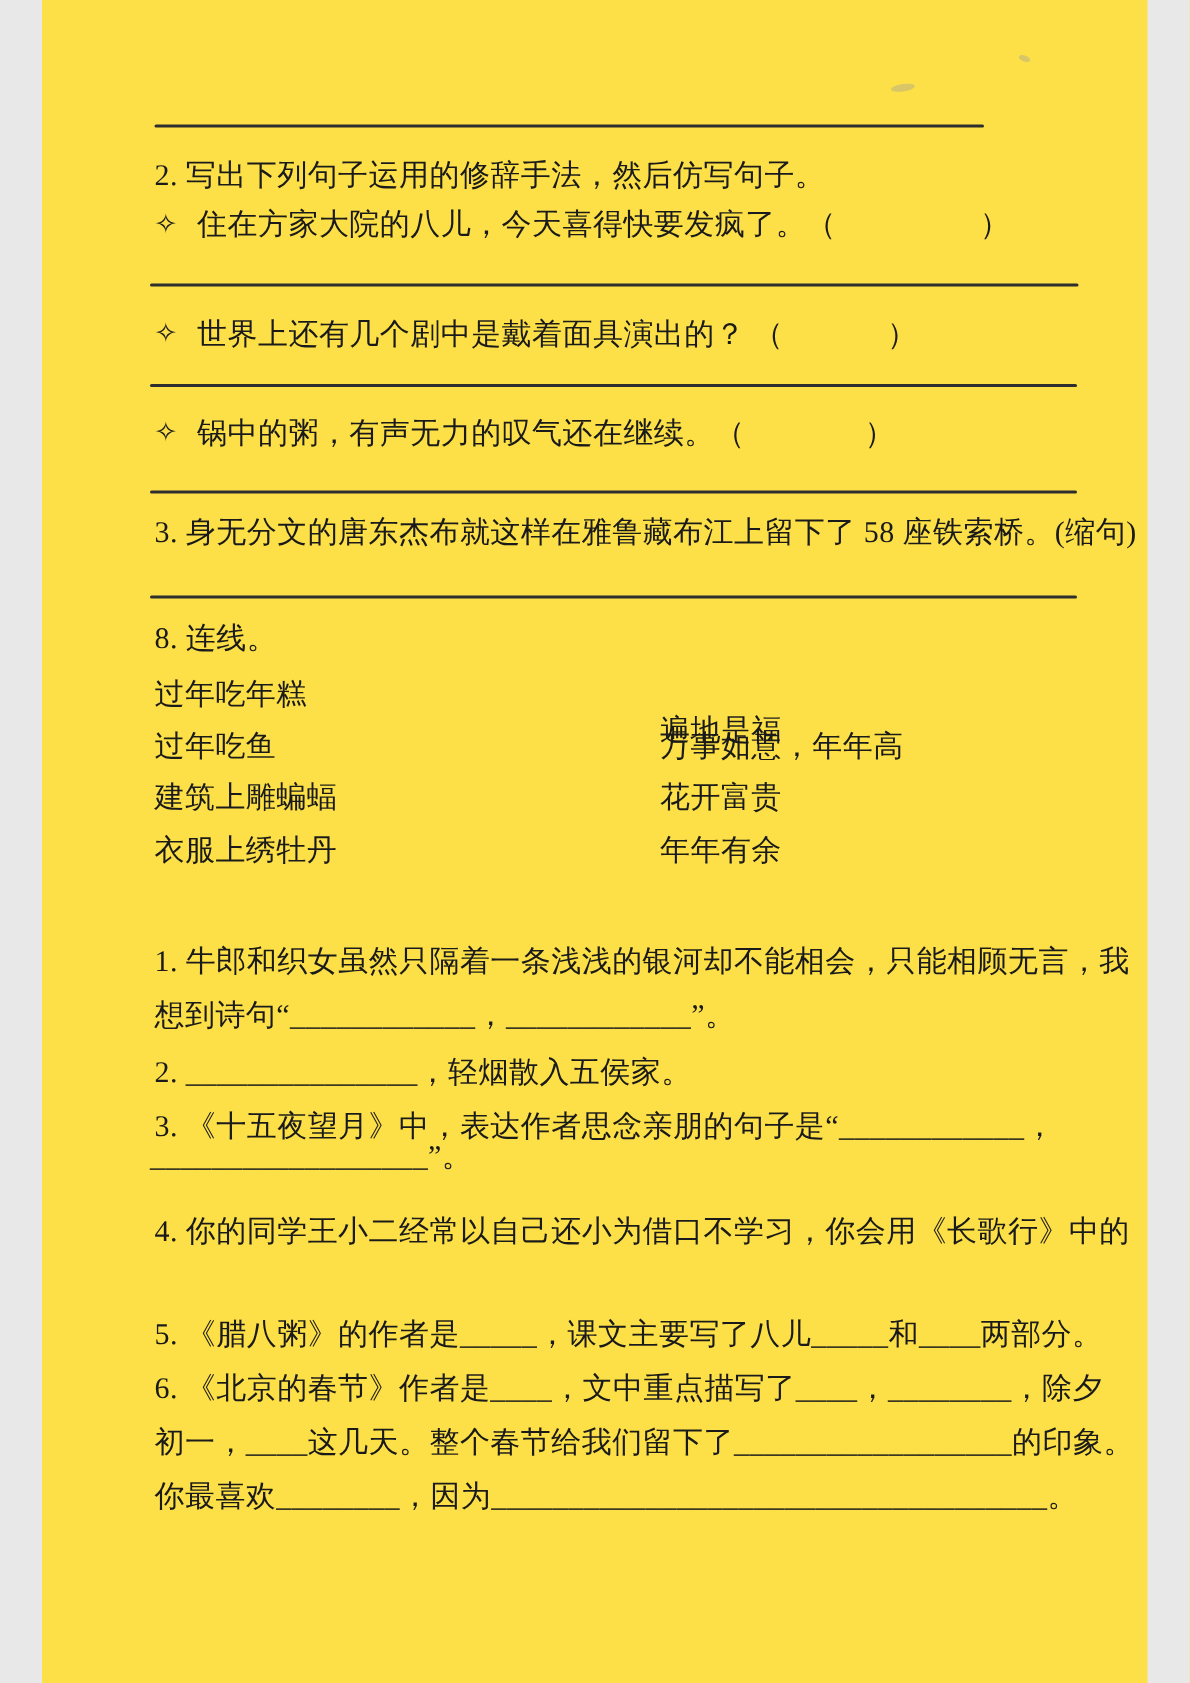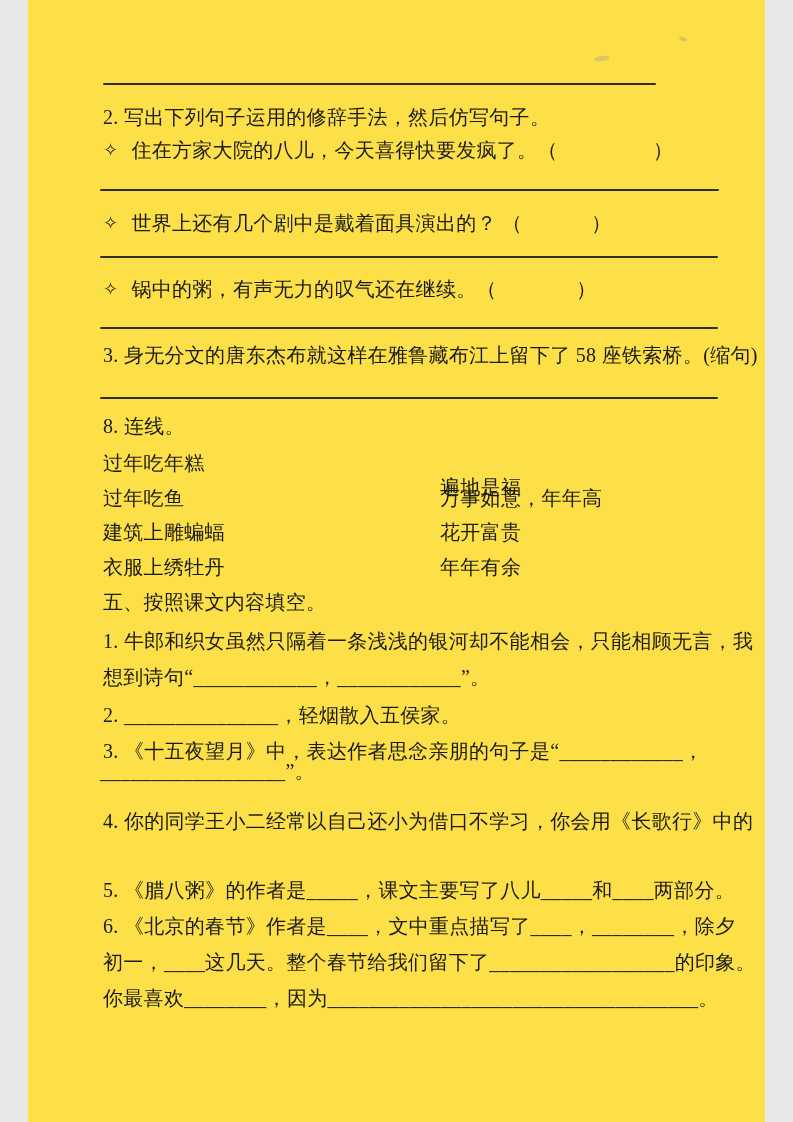--- a/index.html
+++ b/index.html
@@ -75,21 +75,20 @@
 
   <div class="ln" style="top:485px;left:75px;"><span class="pre">过年吃鱼</span></div>
   <div class="ln" style="top:485px;left:412px;"><span class="pre">万事如意，年年高</span></div>
 
   <div class="ln" style="top:519px;left:75px;"><span class="pre">建筑上雕蝙蝠</span></div>
   <div class="ln" style="top:519px;left:412px;"><span class="pre">花开富贵</span></div>
 
   <div class="ln" style="top:554px;left:75px;"><span class="pre">衣服上绣牡丹</span></div>
   <div class="ln" style="top:554px;left:412px;text-align:right;"><span class="pre">年年有余</span></div>
 
-  <div class="ln" style="top:589px;"><span class="pre">五、按照课文内容填空。</span></div>
 
   <div class="ln" style="top:628px;"><span class="pre">1. 牛郎和织女虽然只隔着一条浅浅的银河却不能相会，只能相顾无言，我</span></div>
   <div class="ln" style="top:664px;"><span class="pre">想到诗句“____________，____________”。</span></div>
 
   <div class="ln" style="top:702px;"><span class="pre">2. _______________，轻烟散入五侯家。</span></div>
 
   <div class="ln" style="top:738px;"><span class="pre">3. 《十五夜望月》中，表达作者思念亲朋的句子是“____________，</span></div>
   <div class="ln" style="top:758px;left:72px;"><span class="pre">__________________”。</span></div>
 
   <div class="ln" style="top:808px;"><span class="pre">4. 你的同学王小二经常以自己还小为借口不学习，你会用《长歌行》中的</span></div>

